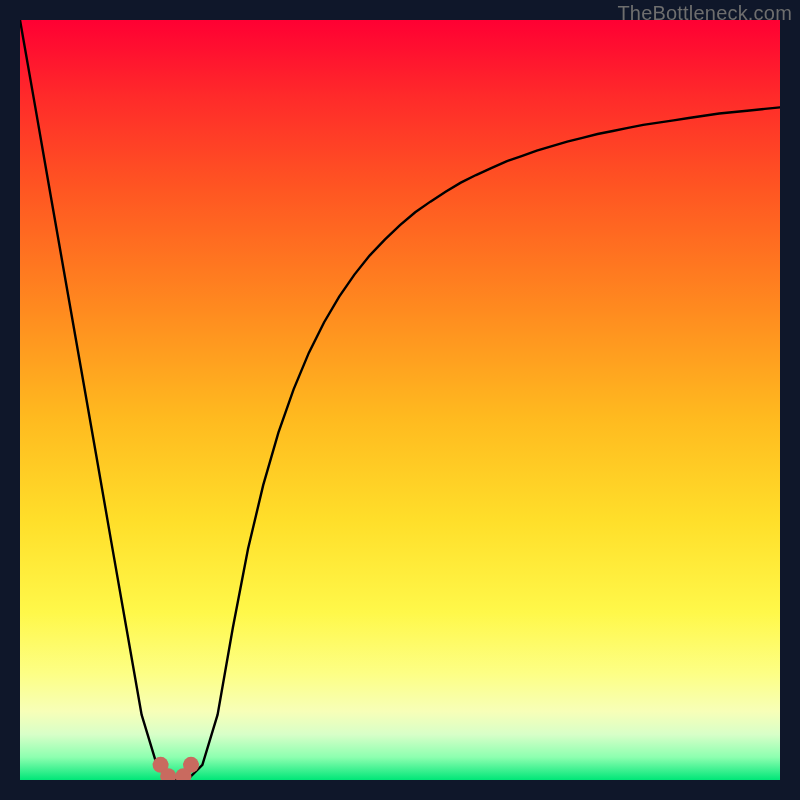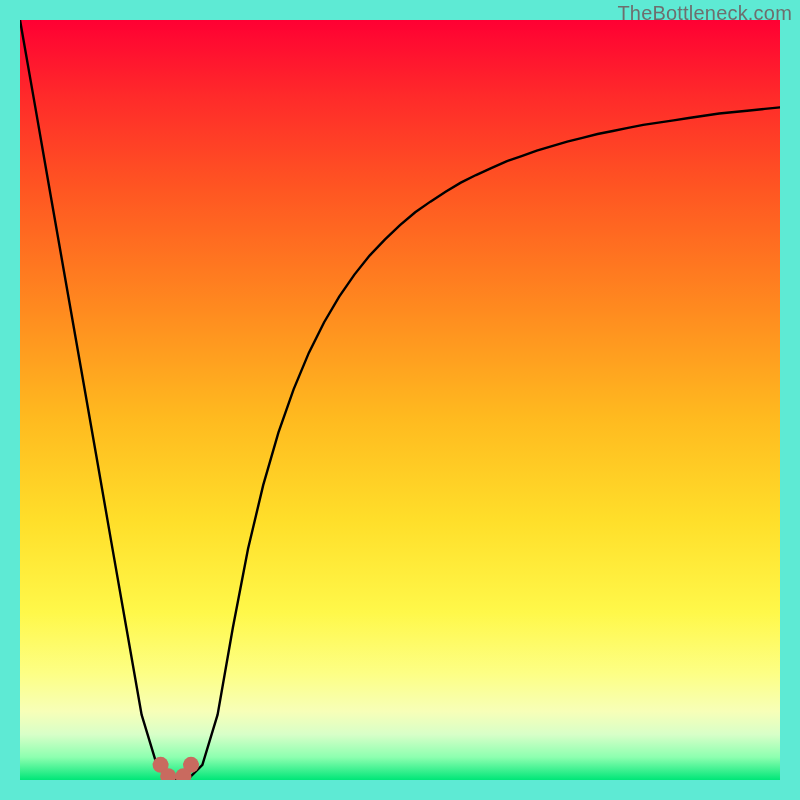--- a/index.html
+++ b/index.html
@@ -8,21 +8,21 @@
     width: 800px;
     height: 800px;
     overflow: hidden;
     background: #000;
     font-family: Arial, Helvetica, sans-serif;
   }
   .frame {
     position: relative;
     width: 800px;
     height: 800px;
-    background: #5eead4;
+    background: #0f172a;
   }
   .plot {
     position: absolute;
     left: 20px;
     top: 20px;
     width: 760px;
     height: 760px;
     overflow: hidden;
     background: linear-gradient(
       to bottom,

